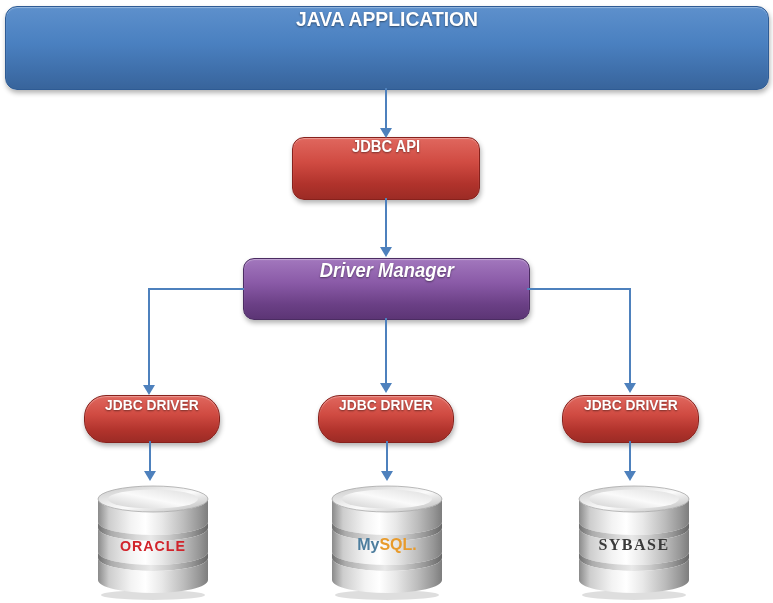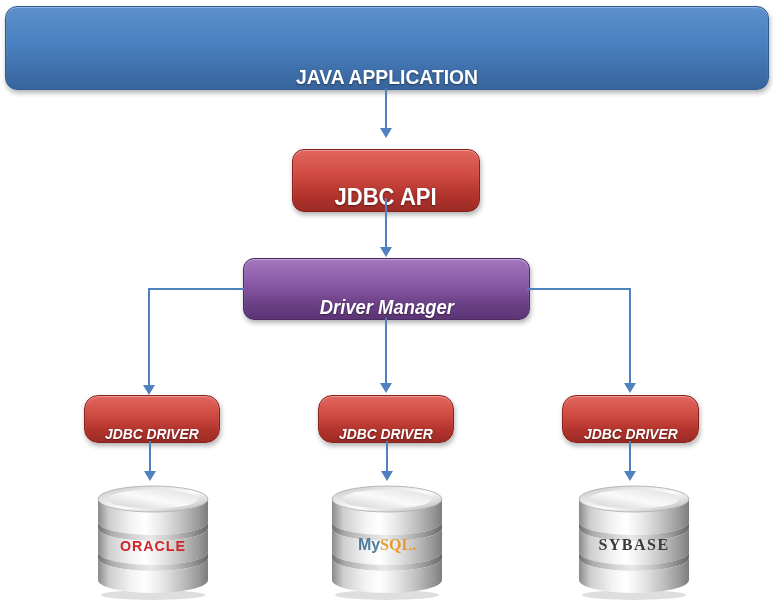--- a/index.html
+++ b/index.html
@@ -10,21 +10,21 @@
     width: 773px;
     height: 603px;
     background: #ffffff;
     overflow: hidden;
   }
 
   
   .node {
     position: absolute;
     display: flex;
-    align-items: flex-end;
+    align-items: flex-start;
     justify-content: center;
     color: #ffffff;
     font-weight: bold;
     text-shadow: 0 1px 2px rgba(0,0,0,0.45);
     box-shadow: 1px 3px 5px rgba(0,0,0,0.30), inset 0 1px 1px rgba(255,255,255,0.35);
   }
   .node .lbl { transform: scaleX(0.92); white-space: nowrap; }
 
   .node-blue {
     background: linear-gradient(to bottom, #5d90cc 0%, #4a80c0 45%, #3e6ea9 80%, #38649b 100%);
@@ -37,23 +37,23 @@
     border-radius: 12px;
   }
   .node-purple {
     background: linear-gradient(to bottom, #a277bd 0%, #8a5aa7 40%, #6b4086 75%, #5c3575 100%);
     border: 1px solid #4b2c62;
     border-radius: 11px;
     font-style: italic;
   }
 
   #node-java { left: 5px;  top: 6px;   width: 762px; height: 82px; font-size: 21px; }
-  #node-api  { left: 292px; top: 137px; width: 186px; height: 61px; font-size: 24px; margin-top: 12px; }
+  #node-api  { left: 292px; top: 137px; width: 186px; height: 61px; font-size: 16px; }
   #node-dm   { left: 243px; top: 258px; width: 285px; height: 60px; font-size: 20px; }
-  .node-driver { top: 395px; height: 46px; font-size: 15px; border-radius: 14px; font-style: italic; }
+  .node-driver { top: 395px; height: 46px; font-size: 15px; border-radius: 22px; }
   #node-driver-0 { left: 84px;  width: 134px; }
   #node-driver-1 { left: 318px; width: 134px; }
   #node-driver-2 { left: 562px; width: 135px; }
 
   
   .vline { position: absolute; width: 2px;  background: var(--arrow, #4e81bd); }
   .hline { position: absolute; height: 2px; background: var(--arrow, #4e81bd); }
   .ahead {
     position: absolute; width: 0; height: 0;
     border-left: 6px solid transparent;
@@ -93,21 +93,21 @@
     display: flex; align-items: center; justify-content: center;
     white-space: nowrap;
   }
   #db-oracle .db-logo {
     color: var(--oracle-logo, #d1242b);
     font-weight: bold; font-size: 15px; letter-spacing: 1px;
     transform: scaleX(0.95);
   }
   #db-mysql .db-logo { font-weight: bold; font-size: 16px; }
   #db-mysql .logo-my  { color: var(--mysql-my, #4e7e9e); }
-  #db-mysql .logo-sql { color: var(--mysql-sql, #e89b2c); font-family: Liberation Serif, serif; }
+  #db-mysql .logo-sql { color: var(--mysql-sql, #e89b2c); }
   #db-sybase .db-logo {
     font-family: "Liberation Serif", "DejaVu Serif", serif;
     color: var(--sybase-logo, #3a3a3a);
     font-weight: bold; font-size: 16px; letter-spacing: 1.5px; text-align: center;
   }
   .hidden-defs { position: absolute; width: 0; height: 0; overflow: hidden; }
 </style>
 </head>
 <body>
 

